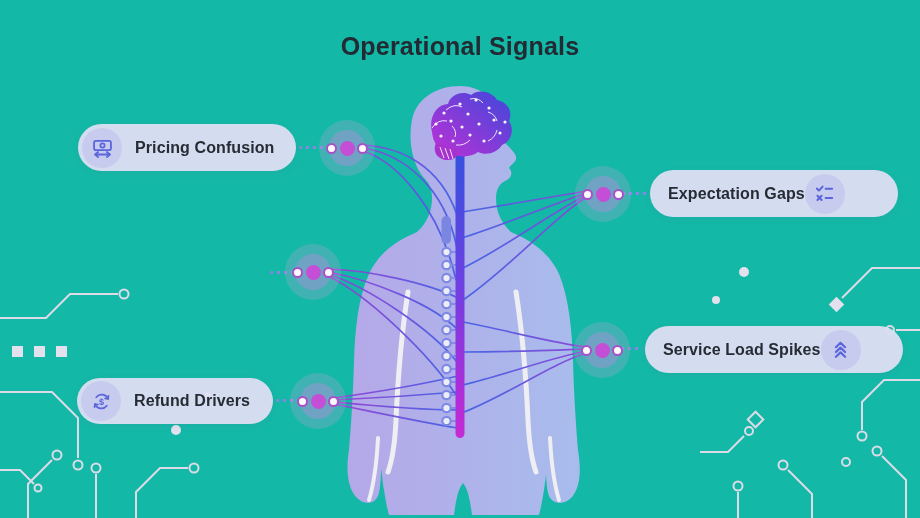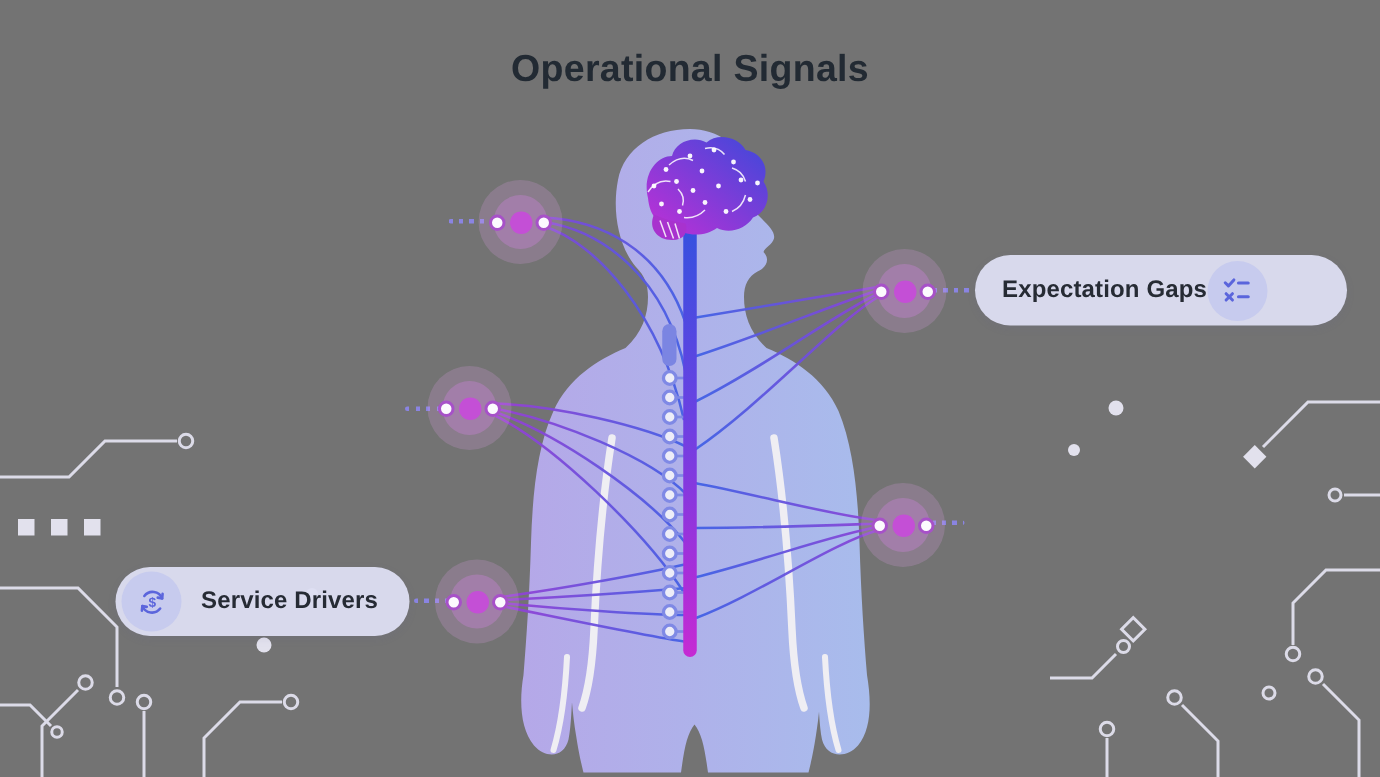--- a/index.html
+++ b/index.html
@@ -1,16 +1,16 @@
 <!DOCTYPE html>
 <html><head>
 <meta charset="utf-8">
 <style>
   html,body{margin:0;padding:0;}
-  .canvas{position:relative;width:920px;height:518px;background:#737373;overflow:hidden;
+  .canvas{position:relative;width:920px;height:518px;background:#14b8a6;overflow:hidden;
           font-family:"Liberation Sans", sans-serif;}
   .title{position:absolute;top:32px;left:0;right:0;margin:0;text-align:center;
          font-size:25px;font-weight:700;color:#222A33;letter-spacing:.2px;}
   svg.layer{position:absolute;left:0;top:0;pointer-events:none;}
 
   
   .pill{position:absolute;display:flex;align-items:center;background:rgba(221,222,242,.95);
         border-radius:24px;box-shadow:0 2px 6px rgba(100,100,160,.10);}
   .icon-circle{width:40px;height:40px;border-radius:50%;background:#C7CBEE;color:#5B65DC;
         display:flex;align-items:center;justify-content:center;flex:0 0 auto;}
@@ -267,41 +267,63 @@
     <span class="dot"></span>
   </div>
   <div class="node" style="left:602px;top:350px">
     <span class="halo-o"></span>
       <span class="halo-i"></span>
     <span class="ring left"></span>
       <span class="ring right"></span>
     <span class="dot"></span>
   </div>
 
+  <div class="pill icon-left" style="left:78px;top:124px;width:218px;height:47px">
+    <span class="icon-circle">
+      <svg width="23" height="23" viewBox="0 0 24 24" fill="none" stroke="currentColor" stroke-width="1.9" stroke-linecap="round" stroke-linejoin="round">
+        <rect x="3.2" y="5" width="17.6" height="9.8" rx="2"></rect>
+        <circle cx="12" cy="9.9" r="2.2"></circle>
+        <path d="M4.5 19.3 H19.5"></path>
+        <path d="M7.4 16.7 L4.4 19.3 L7.4 21.9"></path>
+        <path d="M16.6 16.7 L19.6 19.3 L16.6 21.9"></path>
+      </svg>
+    </span>
+    <span class="pill-label">Pricing Confusion</span>
+  </div>
 
 
   <div class="pill icon-left" style="left:77px;top:378px;width:196px;height:46px">
     <span class="icon-circle">
       <svg width="23" height="23" viewBox="0 0 24 24" fill="none" stroke="currentColor" stroke-width="1.8" stroke-linecap="round" stroke-linejoin="round">
         <path d="M18.9 9.3 A7.2 7.2 0 0 0 6.5 7.6"></path>
         <path d="M18.9 9.3 l0.3 -3.1 M18.9 9.3 l-3.1 -0.5"></path>
         <path d="M5.1 14.7 A7.2 7.2 0 0 0 17.5 16.4"></path>
         <path d="M5.1 14.7 l-0.3 3.1 M5.1 14.7 l3.1 0.5"></path>
         <text x="12" y="15.4" font-size="9.5" font-weight="bold" fill="currentColor" stroke="none" text-anchor="middle" font-family="Liberation Sans, sans-serif">$</text>
       </svg>
     </span>
-    <span class="pill-label">Service Drivers</span>
+    <span class="pill-label">Refund Drivers</span>
   </div>
 
   <div class="pill icon-right" style="left:650px;top:170px;width:230px;height:47px">
     <span class="pill-label">Expectation Gaps</span>
     <span class="icon-circle">
       <svg width="23" height="23" viewBox="0 0 24 24" fill="none" stroke="currentColor" stroke-width="2.1" stroke-linecap="round" stroke-linejoin="round">
         <path d="M4 6.8 L6.2 9 L10 4.8"></path>
         <path d="M13.2 7 H20"></path>
         <path d="M4.6 14.4 L9 18.8 M9 14.4 L4.6 18.8"></path>
         <path d="M13.2 16.6 H20"></path>
       </svg>
     </span>
   </div>
 
+  <div class="pill icon-right" style="left:645px;top:326px;width:240px;height:47px">
+    <span class="pill-label">Service Load Spikes</span>
+    <span class="icon-circle">
+      <svg width="23" height="23" viewBox="0 0 24 24" fill="none" stroke="currentColor" stroke-width="2.3" stroke-linecap="round" stroke-linejoin="round">
+        <path d="M7.2 9.6 L12 5 L16.8 9.6"></path>
+        <path d="M7.2 14.6 L12 10 L16.8 14.6"></path>
+        <path d="M7.2 19.6 L12 15 L16.8 19.6"></path>
+      </svg>
+    </span>
+  </div>
 
 </div>
 
 </body></html>

